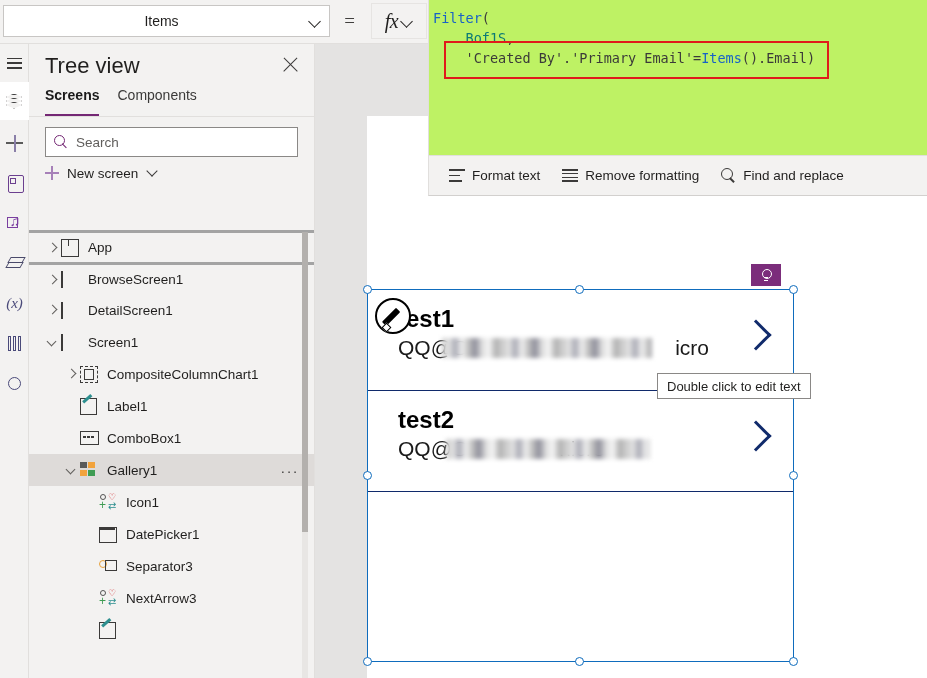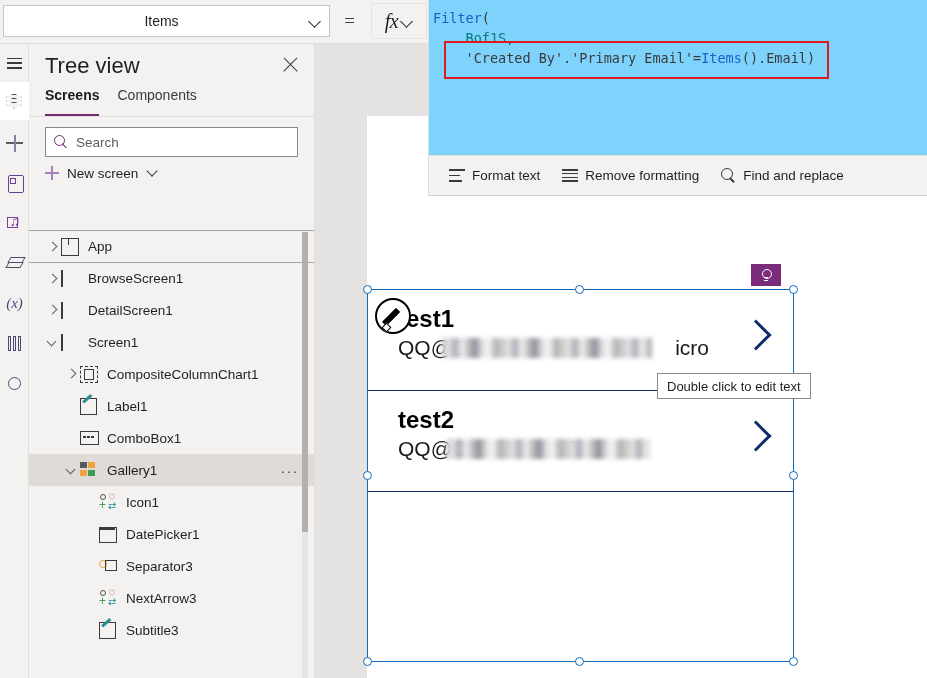--- a/index.html
+++ b/index.html
@@ -70,21 +70,21 @@
     font-style: italic;
     font-size: 20px;
     color: #201f1e;
     letter-spacing: -0.5px;
   }
 
   
   .formula-panel {
     position: absolute; left: 428px; top: 0px;
     width: 499px; height: 196px;
-    background: #7dd3fc;
+    background: #bef264;
     border-left: 1px solid #e1dfdd;
     border-bottom: 1px solid #d2d0ce;
     z-index: 45;
     display: flex; flex-direction: column;
   }
   .formula-code {
     flex: 1;
     padding: 8px 0 0 0;
     font-family: "DejaVu Sans Mono", monospace;
     font-size: 13.5px;
@@ -302,21 +302,21 @@
     overflow: hidden;
   }
   .tv-row {
     display: flex; align-items: center;
     height: 32px;
     font-size: 13.5px;
     color: #201f1e;
     position: relative;
   }
   .tv-row.sel { background: #dedbd9; }
-  .tv-row.sep-top { border-top: 1px solid #a3a3a3; }
+  .tv-row.sep-top { border-top: 3px solid #a3a3a3; }
   .tv-row .exp {
     width: 16px; height: 16px; position: relative; flex: none;
   }
   .tv-row .exp.right::before {
     content:""; position:absolute; left:4px; top:4px; width:6px; height:6px;
     border-right:1.3px solid #605e5c; border-top:1.3px solid #605e5c;
     transform: rotate(45deg);
   }
   .tv-row .exp.down::before {
     content:""; position:absolute; left:3px; top:4px; width:6px; height:6px;
@@ -691,21 +691,20 @@
 
       <div class="tv-row" style="padding-left:70px">
         <span class="ticon">
           <span class="i-icon2"><span class="q1"></span><span class="q2">♡</span><span class="q3">+</span><span class="q4">⇄</span></span>
         </span>
         <span class="tlabel">NextArrow3</span>
       </div>
 
       <div class="tv-row" style="padding-left:70px">
         <span class="ticon"><span class="i-label"></span></span>
-        <span class="tlabel">Subtitle3</span>
       </div>
 
     </div>
 
     <div class="tv-scrollbar">
       <div class="tv-scrollthumb"></div>
     </div>
   </div>
 
   <div class="canvas-outer">

